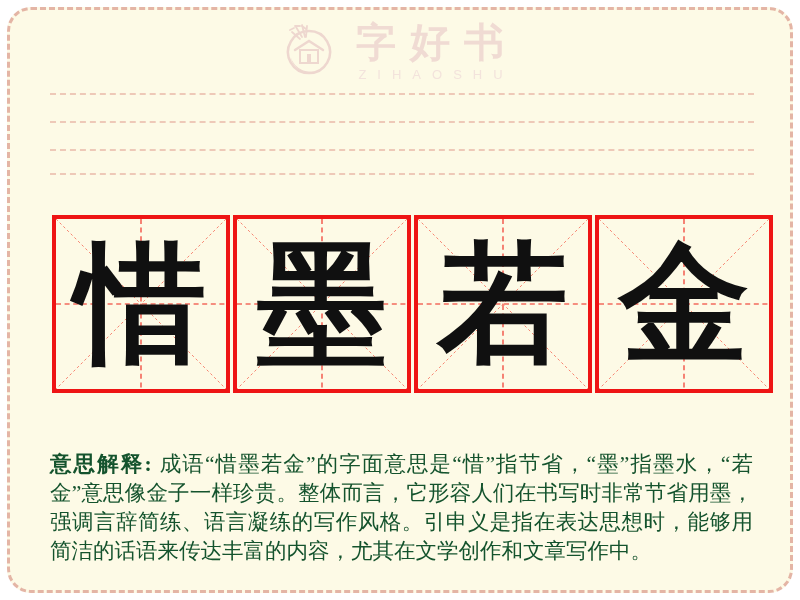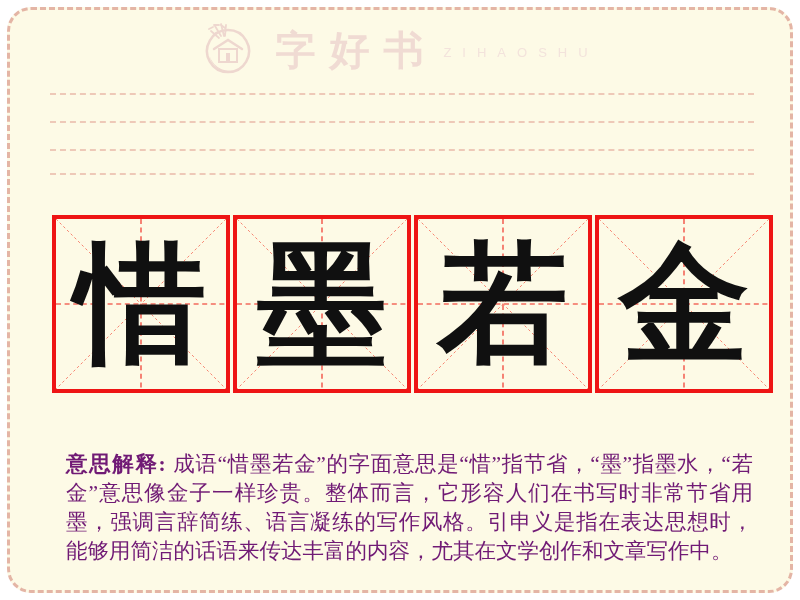--- a/index.html
+++ b/index.html
@@ -14,21 +14,21 @@
     border:3px dashed #e4b5a5;
     border-radius:24px;
   }
 
   
   .logo {
     position:absolute; top:12px; left:0; width:100%;
     display:flex; justify-content:center; align-items:center; gap:12px;
   }
   .logo-icon { width:54px; height:58px; }
-  .logo-col { display:flex; flex-direction:row; align-items:center; }
+  .logo-col { display:flex; flex-direction:column; align-items:center; }
   .logo-title {
     font-size:40px; font-weight:bold; color:#f0dbd3;
     letter-spacing:14px; line-height:1.05; text-indent:8px;
   }
   .logo-sub {
     font-family:"Liberation Sans","DejaVu Sans",sans-serif;
     font-size:13px; color:#f3e3dc; letter-spacing:11px; margin-top:3px; text-indent:6px;
   }
 
   
@@ -55,22 +55,22 @@
   }
   .char-box svg { position:absolute; left:0; top:0; width:100%; height:100%; }
   .char {
     position:absolute; left:0; top:0; width:100%; height:170px;
     display:flex; align-items:center; justify-content:center;
     font-size:130px; font-weight:bold; color:#101010; line-height:1;
   }
 
   
   .explanation {
-    position:absolute; left:56px; right:37px; top:440px;
-    font-size:21.5px; line-height:29px; color:#701a75;
+    position:absolute; left:40px; right:37px; top:440px;
+    font-size:21.5px; line-height:29px; color:#14532d;
     text-align:justify;
   }
   .explanation b { margin-right:6px; letter-spacing:1px; }
 </style>
 </head>
 <body>
 
 <div class="card">
 
   <div class="logo">

